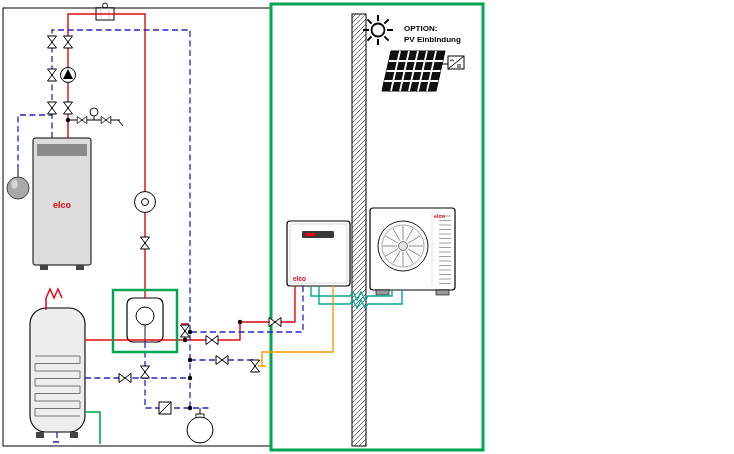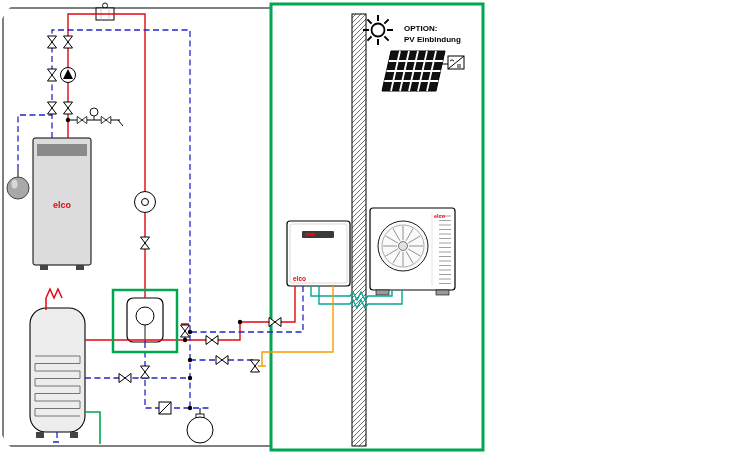--- a/index.html
+++ b/index.html
@@ -1,16 +1,16 @@
 <!DOCTYPE html>
 <html><head>
 <meta charset="utf-8">
 <style>
   html,body{margin:0;padding:0;background:#fff;}
-  .stage{position:relative;width:734px;height:454px;background:#fff;font-family:"Liberation Sans",sans-serif;overflow:hidden;border-radius:30px;}
+  .stage{position:relative;width:734px;height:454px;background:#fff;font-family:"Liberation Sans",sans-serif;overflow:hidden;}
   svg{display:block;}
   .opt{font-family:"Liberation Sans",sans-serif;font-size:8px;font-weight:bold;fill:#000;}
   .logo{font-family:"Liberation Sans",sans-serif;font-weight:bold;fill:#e30613;}
   .logo-md{font-size:9px;}
   .logo-sm{font-size:6.5px;}
   .logo-xs{font-size:5.5px;}
 </style>
 </head>
 <body>
 

